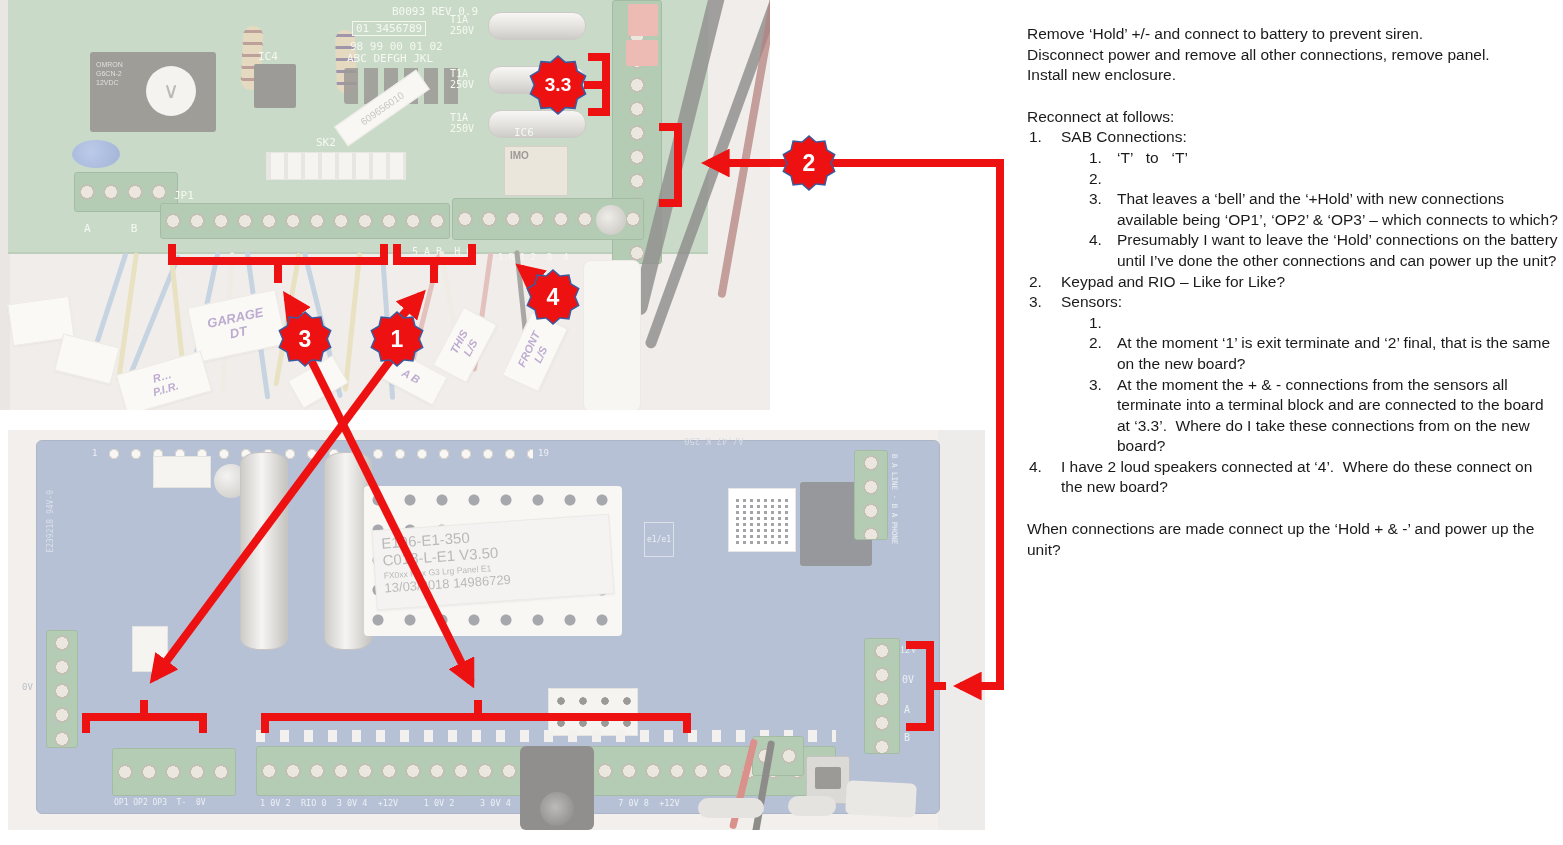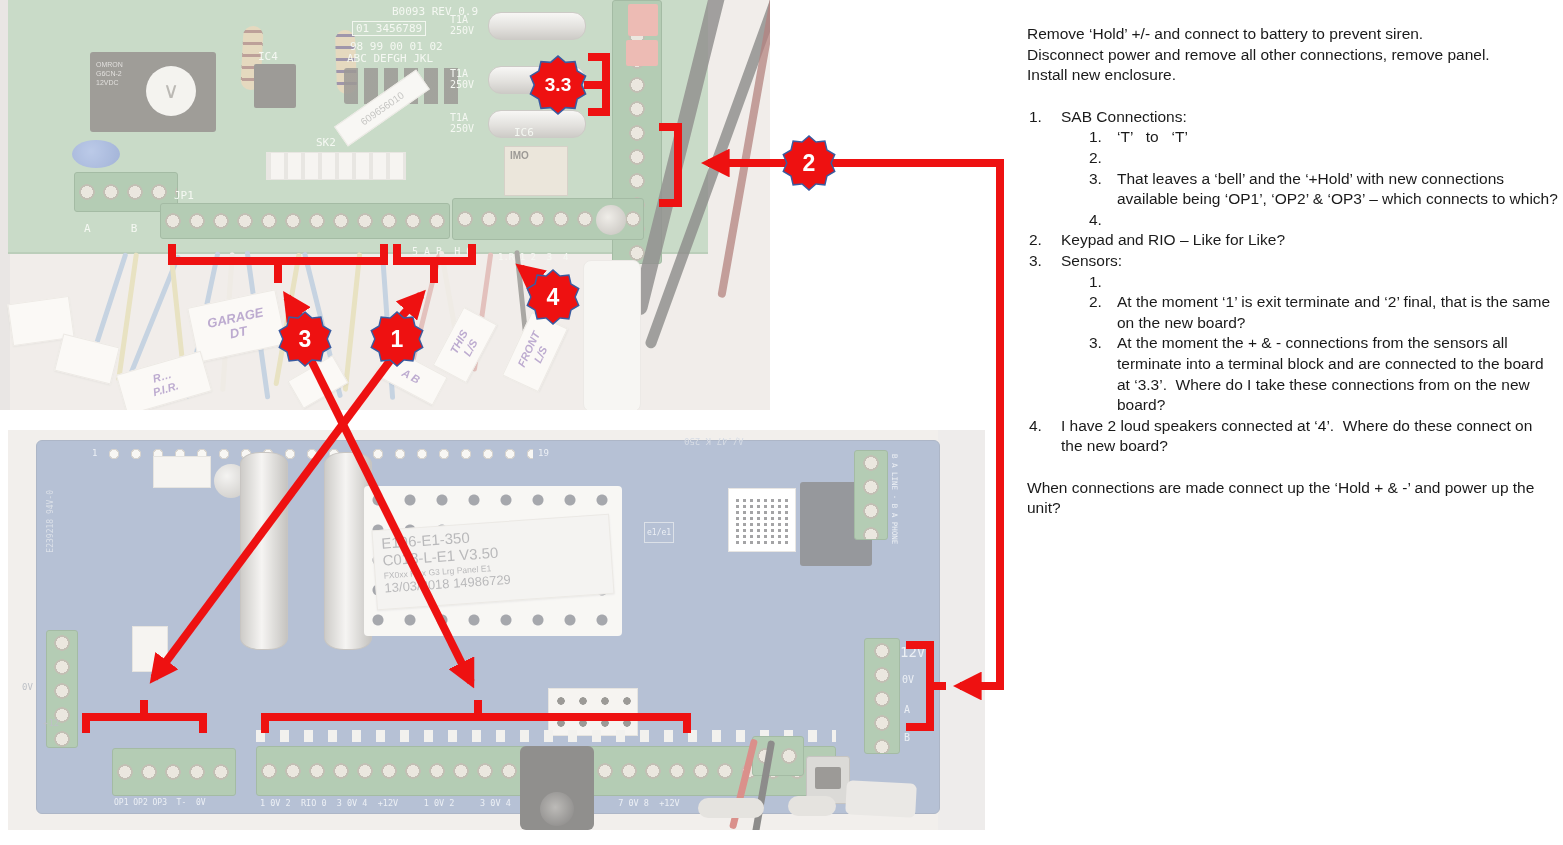--- a/index.html
+++ b/index.html
@@ -159,21 +159,21 @@
 
   <div class="abs" style="left:356px;top:56px;width:258px;height:150px;background-color:#f3f1ed;border-radius:4px;background-image:radial-gradient(circle at 14px 14px,#676a72 0 5px,transparent 6px);background-size:32px 30px;"></div>
   <div class="abs" style="left:366px;top:92px;width:238px;height:80px;background:#edebe7;border:1px solid #ddd9d2;transform:rotate(-4deg);box-shadow:0 1px 2px rgba(0,0,0,.1);padding:4px 8px;box-sizing:border-box;color:#87878a;">
     <div style="font-size:15px;">E196-E1-350</div>
     <div style="font-size:15px;">C018-L-E1  V3.50</div>
     <div style="font-size:8.5px;margin-top:2px;">FX0xx Flex G3 Lrg Panel E1</div>
     <div style="font-size:13px;">13/03/2018  14986729</div>
   </div>
 
   <div class="bsilk" style="left:676px;top:6px;transform:rotate(180deg);color:#b9c2d2;">A/.47 K 250</div>
-  <div class="bsilk" style="left:636px;top:92px;border:1px solid #c3cbd8;padding:5px 2px;font-size:8px;">e1/e1</div>
+  <div class="bsilk" style="left:636px;top:92px;border:1px solid #c3cbd8;padding:12px 2px;font-size:8px;">e1/e1</div>
 
   <div class="abs" style="left:720px;top:58px;width:68px;height:64px;background:#ffffff;border:1px solid #d8d5cf;padding:7px;box-sizing:border-box;">
     <div style="width:100%;height:100%;background:repeating-linear-gradient(90deg,#3c3c40 0 3px,#ffffff 3px 7px),repeating-linear-gradient(0deg,#3c3c40 0 3px,#ffffff 3px 6px);background-blend-mode:lighten;opacity:.8;"></div>
   </div>
   <div class="abs" style="left:792px;top:52px;width:72px;height:84px;background:#4b4e55;border-radius:3px;"></div>
 
   <div class="tstrip-y" style="left:846px;top:20px;width:32px;height:88px;"></div>
   <div class="bsilk" style="left:882px;top:24px;writing-mode:vertical-rl;font-size:7.5px;">B A LINE · B A PHONE</div>
 
   <div class="tstrip-y" style="left:38px;top:200px;width:30px;height:116px;"></div>
@@ -192,21 +192,21 @@
 
   <div class="abs" style="left:512px;top:316px;width:74px;height:84px;background:#413e3b;border-radius:6px;">
     <div style="position:absolute;left:20px;top:46px;width:34px;height:34px;border-radius:50%;background:radial-gradient(circle at 45% 45%,#8d8a85,#2e2c2a);"></div>
   </div>
   <div class="tstrip-x" style="left:744px;top:306px;width:50px;height:38px;"></div>
   <div class="abs" style="left:798px;top:326px;width:42px;height:46px;background:#c2bfba;border:1px solid #9d9a94;border-radius:3px;">
     <div style="position:absolute;left:8px;top:10px;width:26px;height:22px;background:#55524d;border-radius:2px;"></div>
   </div>
 
   <div class="tstrip-y" style="left:856px;top:208px;width:34px;height:114px;"></div>
-  <div class="bsilk" style="left:892px;top:214px;font-size:14px;">12V</div>
+  <div class="bsilk" style="left:892px;top:214px;font-size:10px;font-family:Liberation Serif, serif;">12V</div>
   <div class="bsilk" style="left:894px;top:244px;font-size:10px;">0V</div>
   <div class="bsilk" style="left:896px;top:274px;font-size:10px;">A</div>
   <div class="bsilk" style="left:896px;top:302px;font-size:10px;">B</div>
 
   <div class="wire" style="left:732px;top:308px;width:7px;height:92px;background:#bf4038;transform:rotate(14deg);"></div>
   <div class="wire" style="left:752px;top:310px;width:7px;height:95px;background:#3c3a38;transform:rotate(10deg);"></div>
 
   <div class="abs" style="left:690px;top:368px;width:66px;height:20px;background:#d3cfc9;border-radius:12px;"></div>
   <div class="abs" style="left:780px;top:366px;width:48px;height:20px;background:#d3cfc9;border-radius:12px;"></div>
   <div class="abs" style="left:838px;top:352px;width:70px;height:34px;background:#dbd7d2;border-radius:6px;transform:rotate(3deg);"></div>
@@ -272,38 +272,40 @@
   <div class="star b"></div>
   <div class="star f"></div>
   <span class="blabel">4</span>
 </div>
 
 <div class="text-col">
   <div class="t-line">Remove ‘Hold’ +/- and connect to battery to prevent siren.</div>
   <div class="t-line">Disconnect power and remove all other connections, remove panel.</div>
   <div class="t-line">Install new enclosure.</div>
   <div class="t-gap"></div>
+  <div class="t-line">Reconnect at follows:</div>
 
   <div class="li l1">
       <span class="num">1.</span>
       <div class="txt">SAB Connections:</div>
     </div>
   <div class="li l2">
       <span class="num">1.</span>
       <div class="txt">‘T’   to   ‘T’</div>
     </div>
   <div class="li l2">
       <span class="num">2.</span>
     </div>
   <div class="li l2">
       <span class="num">3.</span>
       <div class="txt">That leaves a ‘bell’ and the ‘+Hold’ with new connections available being ‘OP1’, ‘OP2’ &amp; ‘OP3’ – which connects to which?</div>
     </div>
   <div class="li l2">
       <span class="num">4.</span>
+      <div class="txt">Presumably I want to leave the ‘Hold’ connections on the battery until I’ve done the other connections and can power up the unit?</div>
     </div>
 
   <div class="li l1">
       <span class="num">2.</span>
       <div class="txt">Keypad and RIO – Like for Like?</div>
     </div>
 
   <div class="li l1">
       <span class="num">3.</span>
       <div class="txt">Sensors:</div>

